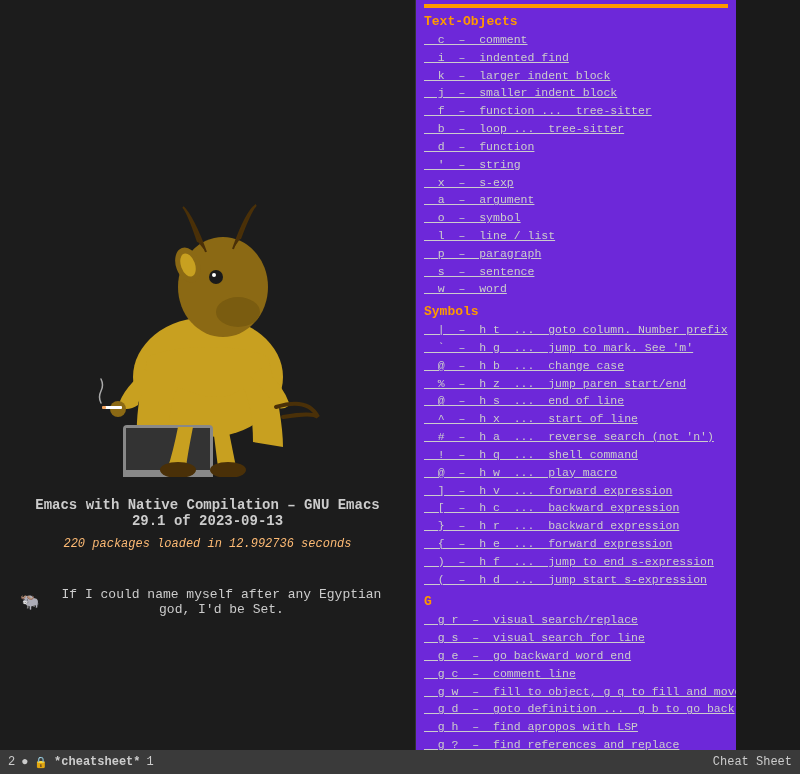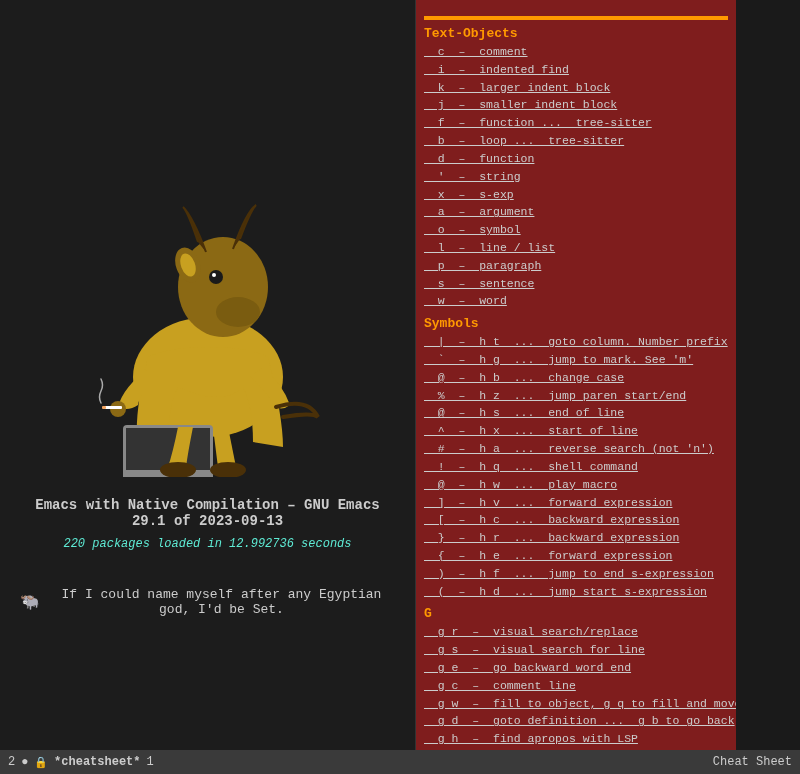--- a/index.html
+++ b/index.html
@@ -28,40 +28,40 @@
       margin-bottom: 20px;
     }
     .emacs-title {
       color: #cccccc;
       font-size: 14px;
       text-align: center;
       margin-bottom: 8px;
       font-weight: bold;
     }
     .packages-loaded {
-      color: #5eead4;
+      color: #fdba74;
       font-size: 12px;
       text-align: center;
       font-style: italic;
       margin-bottom: 36px;
     }
     .quote-line {
       display: flex;
       align-items: center;
       gap: 8px;
       color: #cccccc;
       font-size: 13px;
       text-align: center;
     }
     .right-panel {
       width: 320px;
       height: 774px;
-      background: #7f1d1d;
+      background: #6d28d9;
       overflow-y: auto;
-      padding: 16px 8px 4px 8px;
+      padding: 4px 8px 4px 8px;
       scrollbar-width: thin;
       scrollbar-color: #444 #1c1c1c;
     }
     .section-title {
       color: #ff9900;
       font-size: 13px;
       font-weight: bold;
       margin-top: 6px;
       margin-bottom: 2px;
     }

